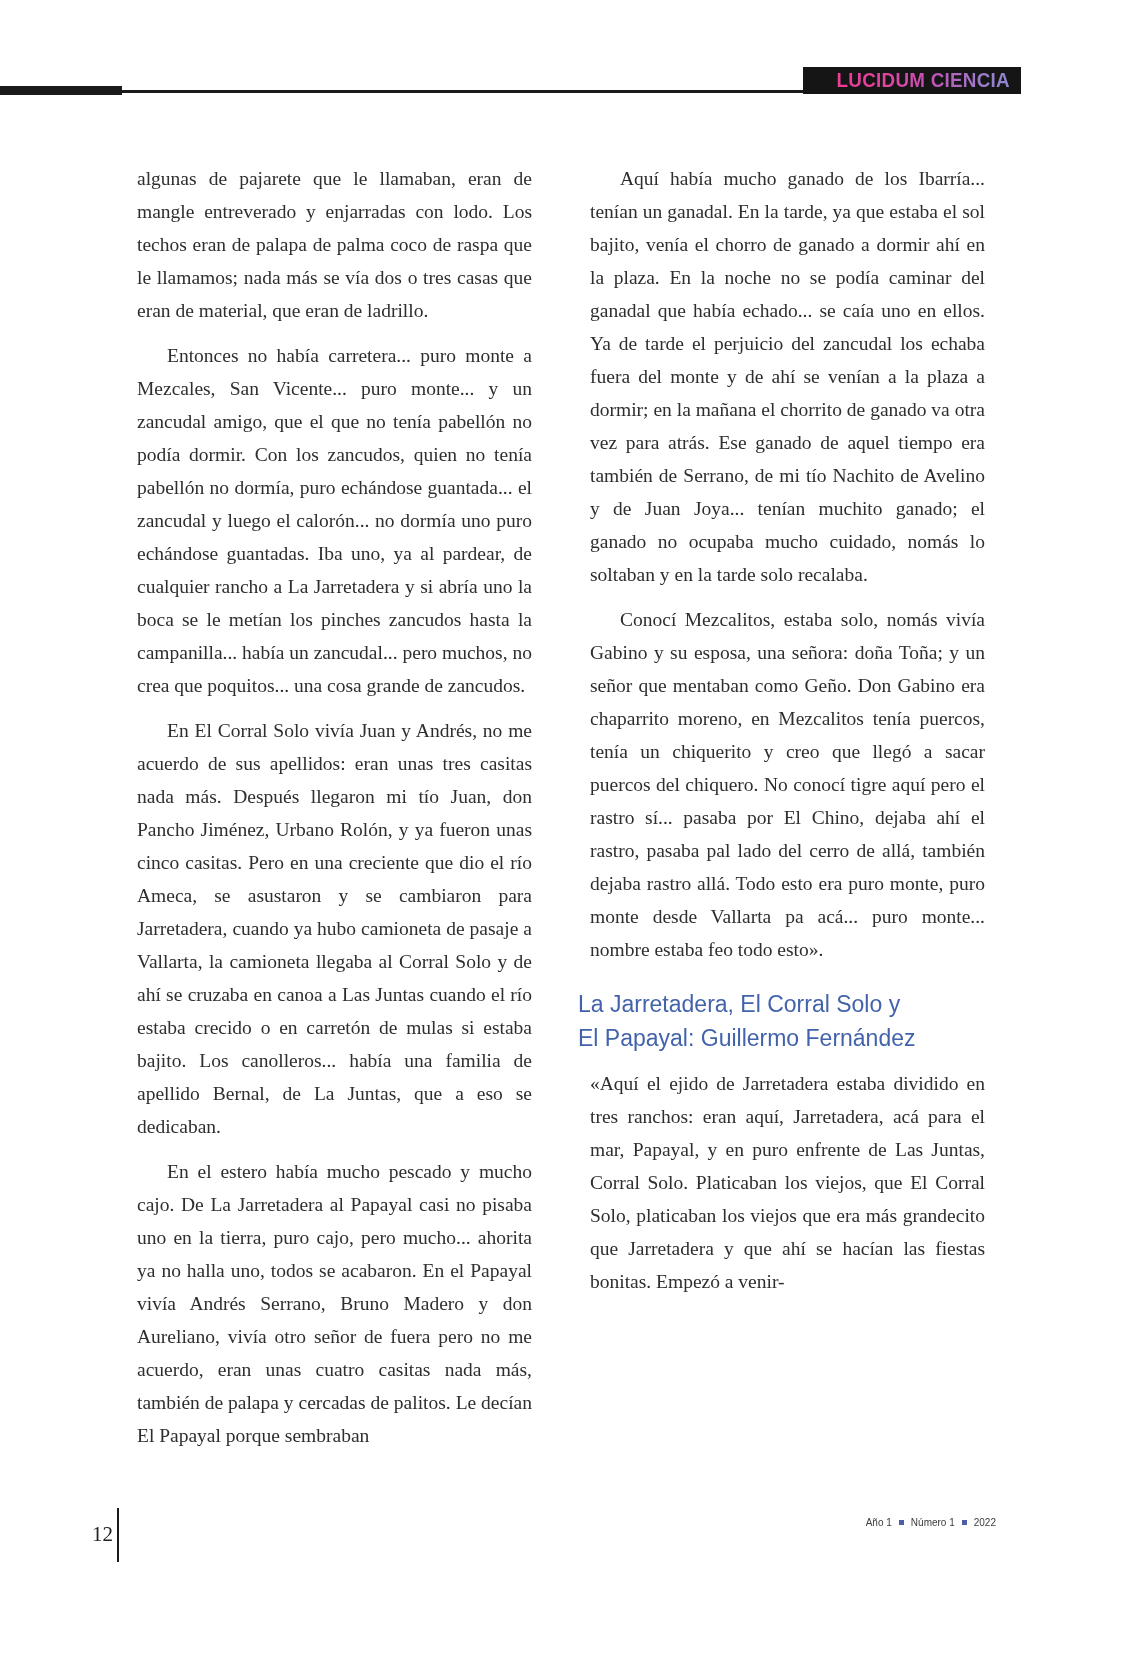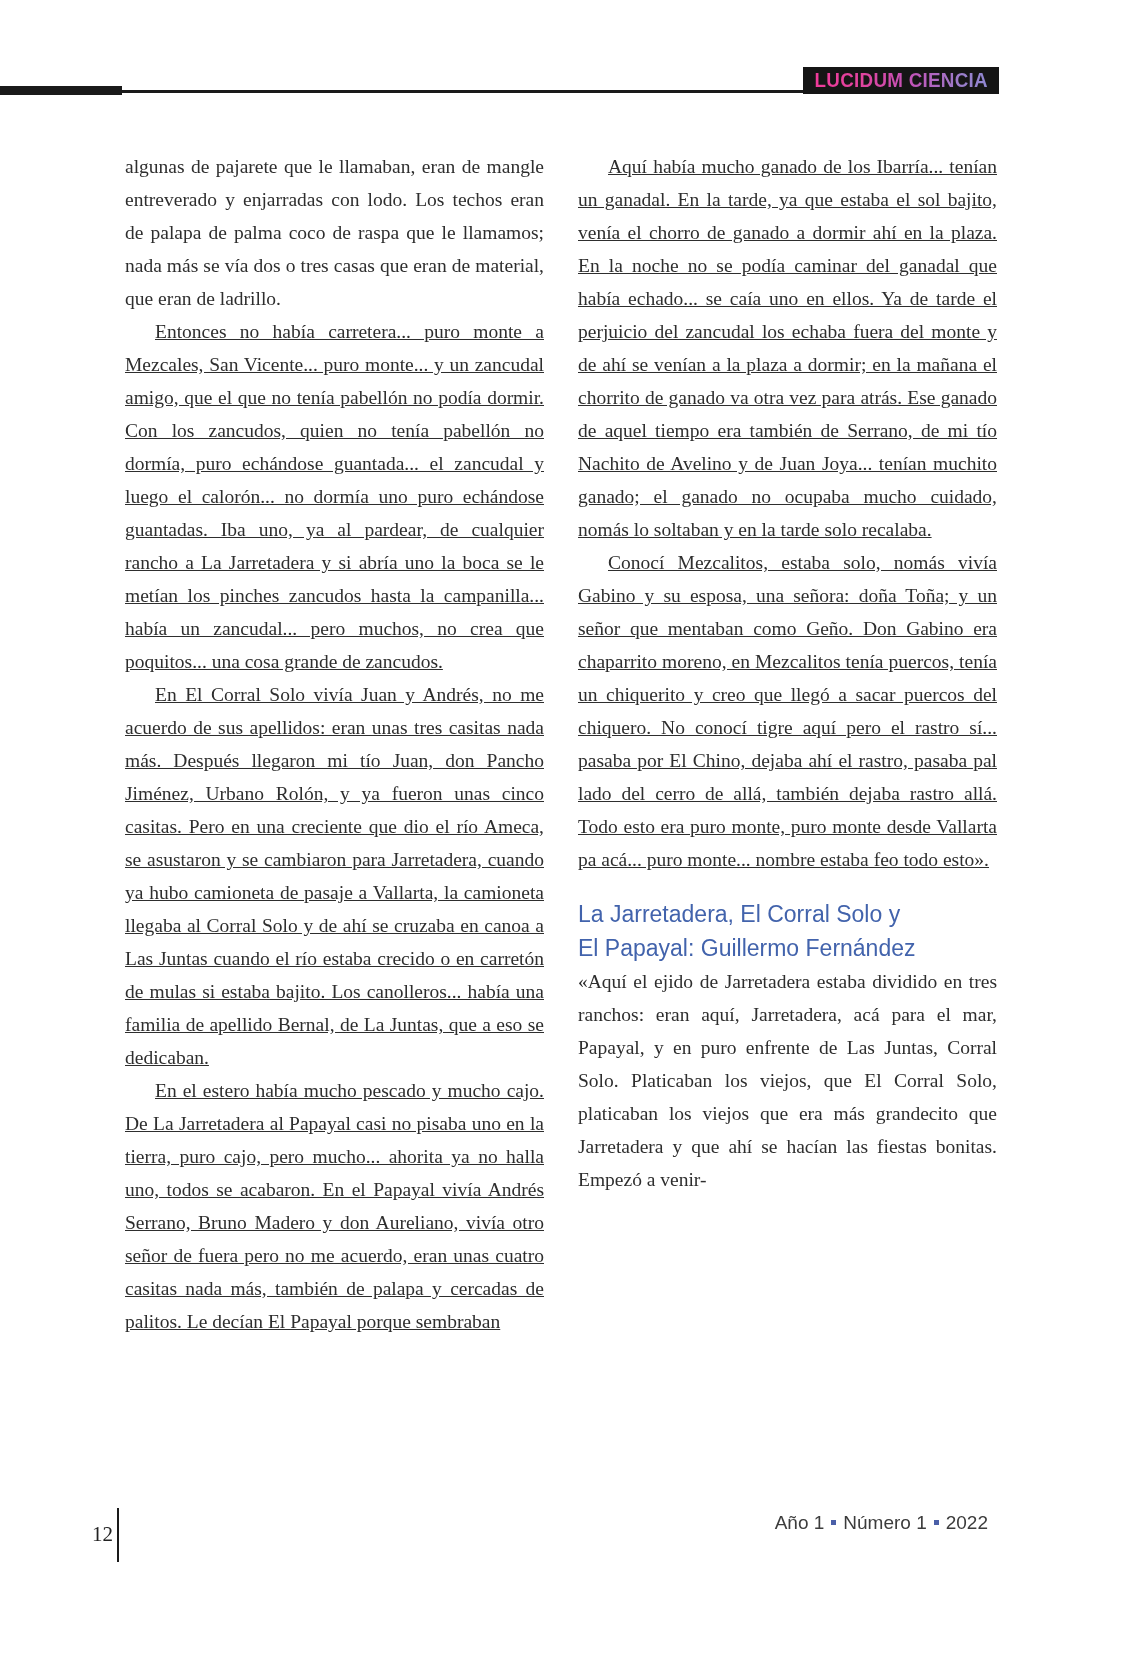--- a/index.html
+++ b/index.html
@@ -6,47 +6,47 @@
   .page {
     position:relative; width:1123px; height:1654px; background:#ffffff;
     font-family:"Liberation Serif","DejaVu Serif",serif; color:#2e2e2e; overflow:hidden;
   }
 
   
   .header-thick-bar { position:absolute; left:0; top:86px; width:122px; height:9px; background:#1a1a1a; }
   .header-rule { position:absolute; left:0; top:90px; width:806px; height:3px; background:#1a1a1a; }
   .logo-box {
     position:absolute; left:803px; top:67px; width:196px; height:27px; background:#151515;
-    display:flex; align-items:center; justify-content:center;
+    display:flex; align-items:center; justify-content:center;padding-left:22px;
   }
   .logo-text {
     font-family:"Liberation Sans","DejaVu Sans",sans-serif; font-weight:bold; font-size:20px;
     letter-spacing:0.3px; white-space:nowrap; transform:scaleX(0.94);
     background:linear-gradient(90deg,#f03a9a 0%,#e0449f 28%,#c253b8 55%,#9a7ecb 85%,#8f87d1 100%);
     -webkit-background-clip:text; background-clip:text; color:transparent;
   }
 
   
   .article { position:absolute; left:125px; top:150px; width:872px; display:flex; gap:34px; }
   .col { width:419px; font-size:19.5px; line-height:33px; text-align:justify; }
-  .col p { margin:0; }
-  .col p.indent { text-indent:30px;text-decoration:underline; }
+  .col p { margin:12px; }
+  .col p.indent { text-indent:30px; }
 
   .section-heading {
     margin:21px 0 0 0; font-family:"Liberation Sans","DejaVu Sans",sans-serif;
     font-size:23px; line-height:34px; font-weight:normal; color:#4263ac; text-align:left;
   }
   .section-heading .hline { display:block; }
 
   
   .page-number { position:absolute; left:92px; top:1522px; font-size:21px; color:#222222; }
   .page-number-bar { position:absolute; left:117px; top:1508px; width:2px; height:54px; background:#1a1a1a; }
   .footer-meta {
-    position:absolute; right:135px; top:1510px; 
-    font-family:"Liberation Sans","DejaVu Sans",sans-serif; font-size:19px; line-height:25px; color:#3c3c3c;
+    position:absolute; right:127px; top:1510px; 
+    font-family:"Liberation Sans","DejaVu Sans",sans-serif; font-size:10px; line-height:25px; color:#3c3c3c;
   }
   .sq { display:inline-block; width:5px; height:5px; background:#4a5fa8; margin:0 7px 2px 7px; vertical-align:middle; }
 </style>
 </head>
 <body>
 
 <div class="page">
 
   <div class="header-thick-bar"></div>
   <div class="header-rule"></div>

